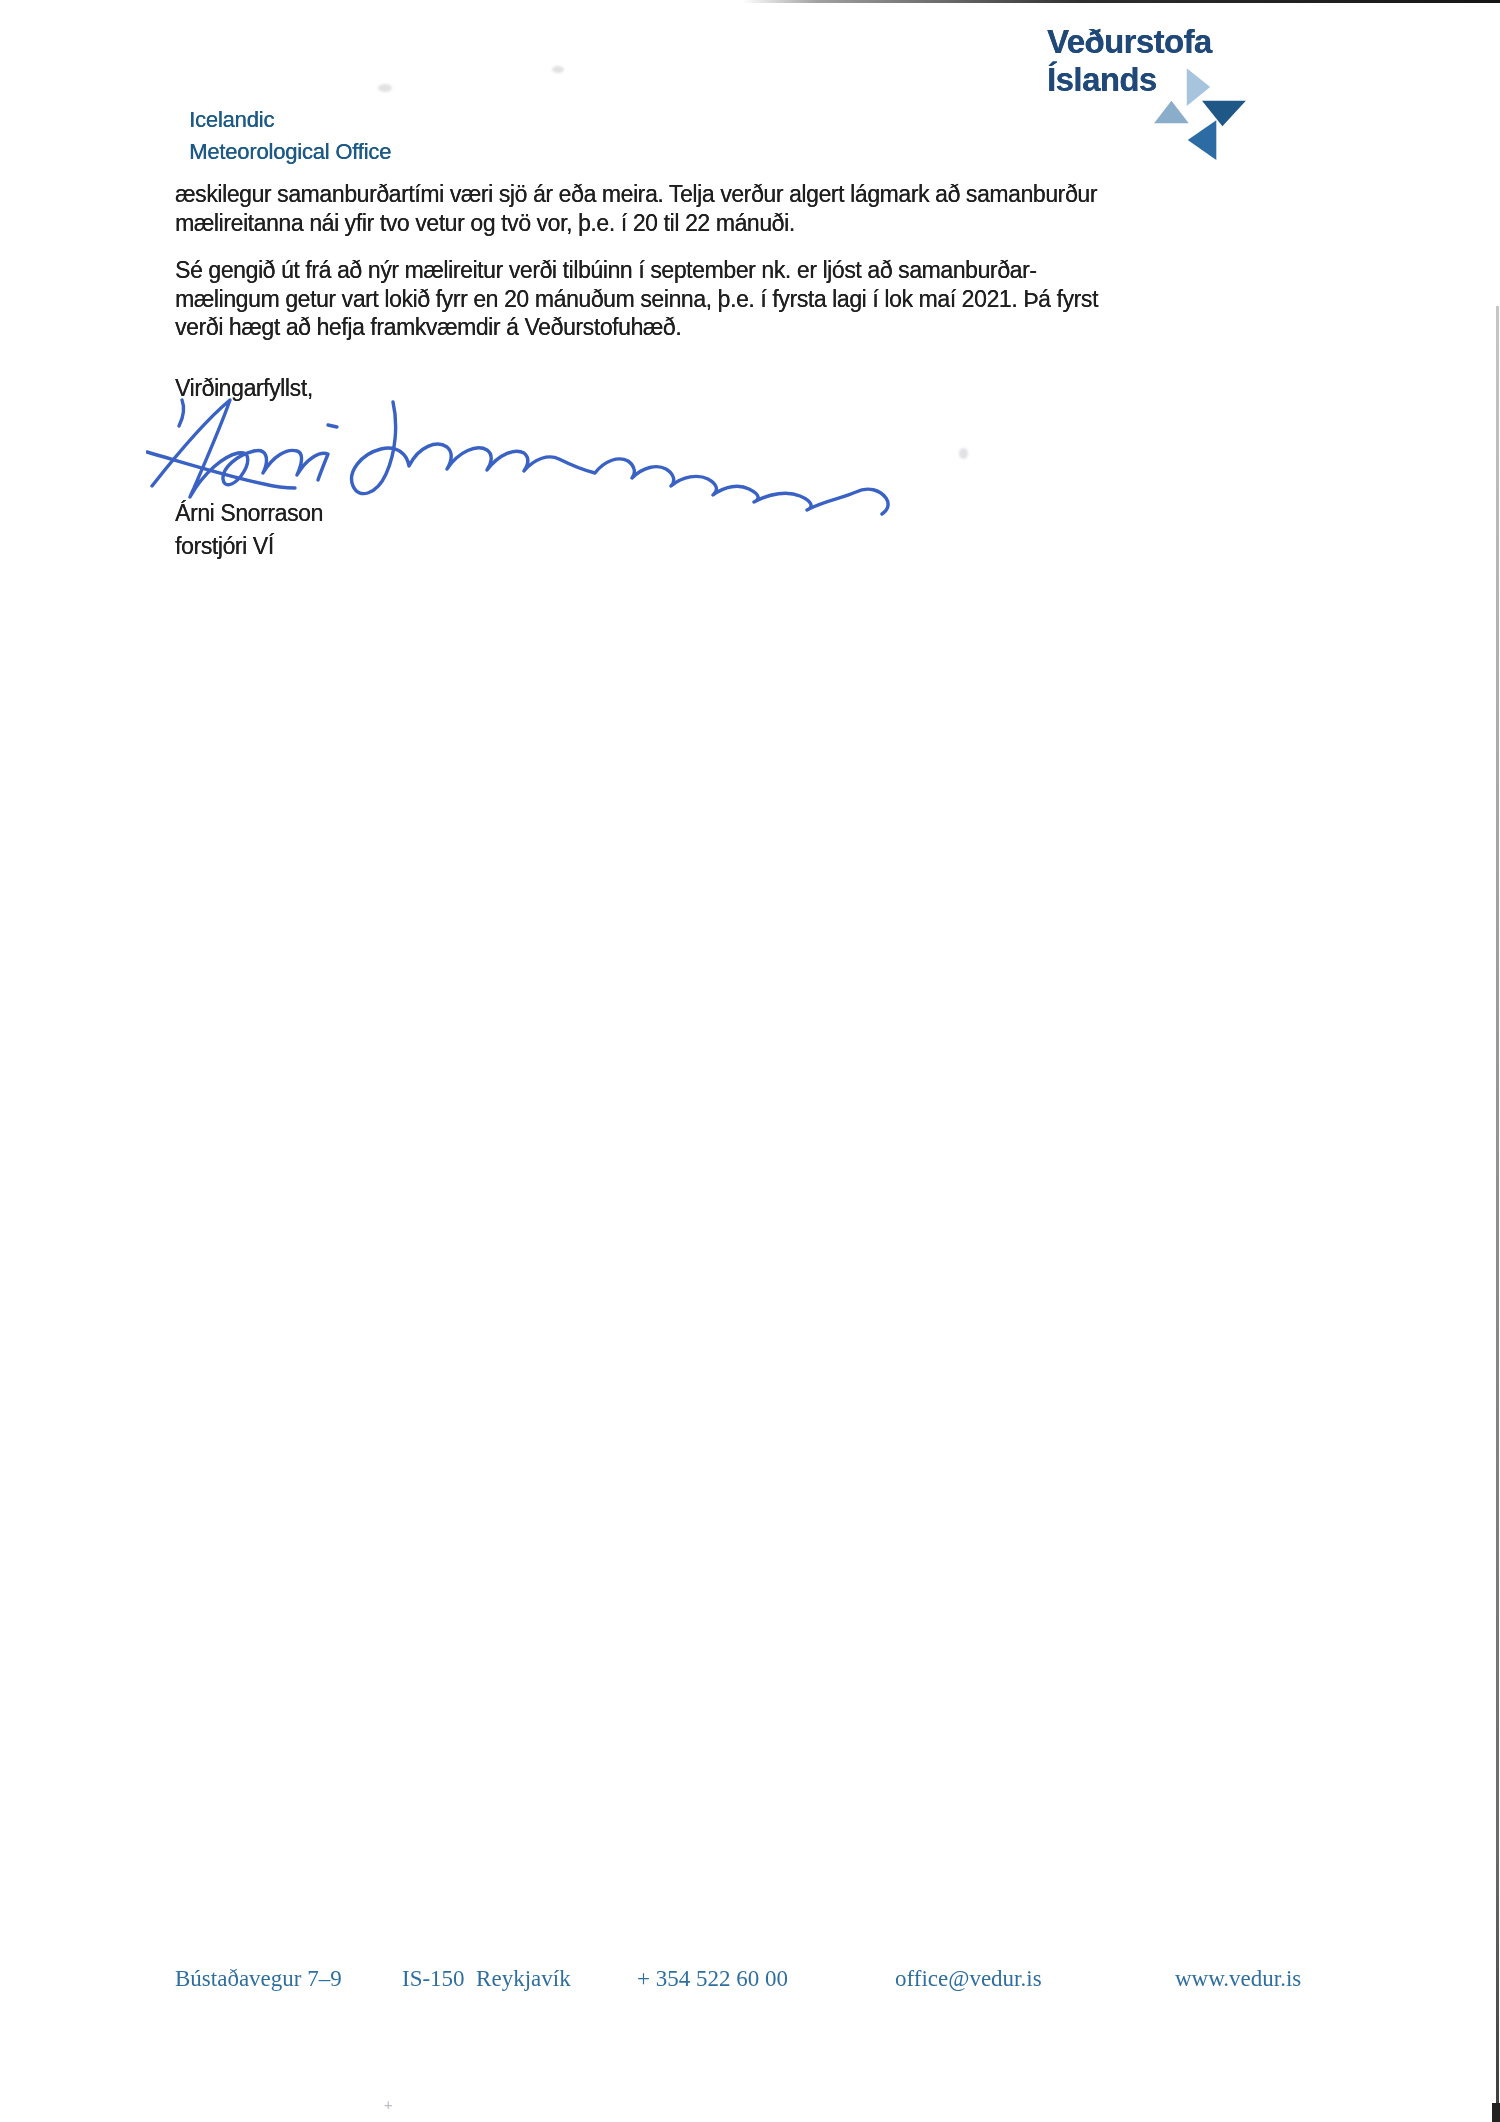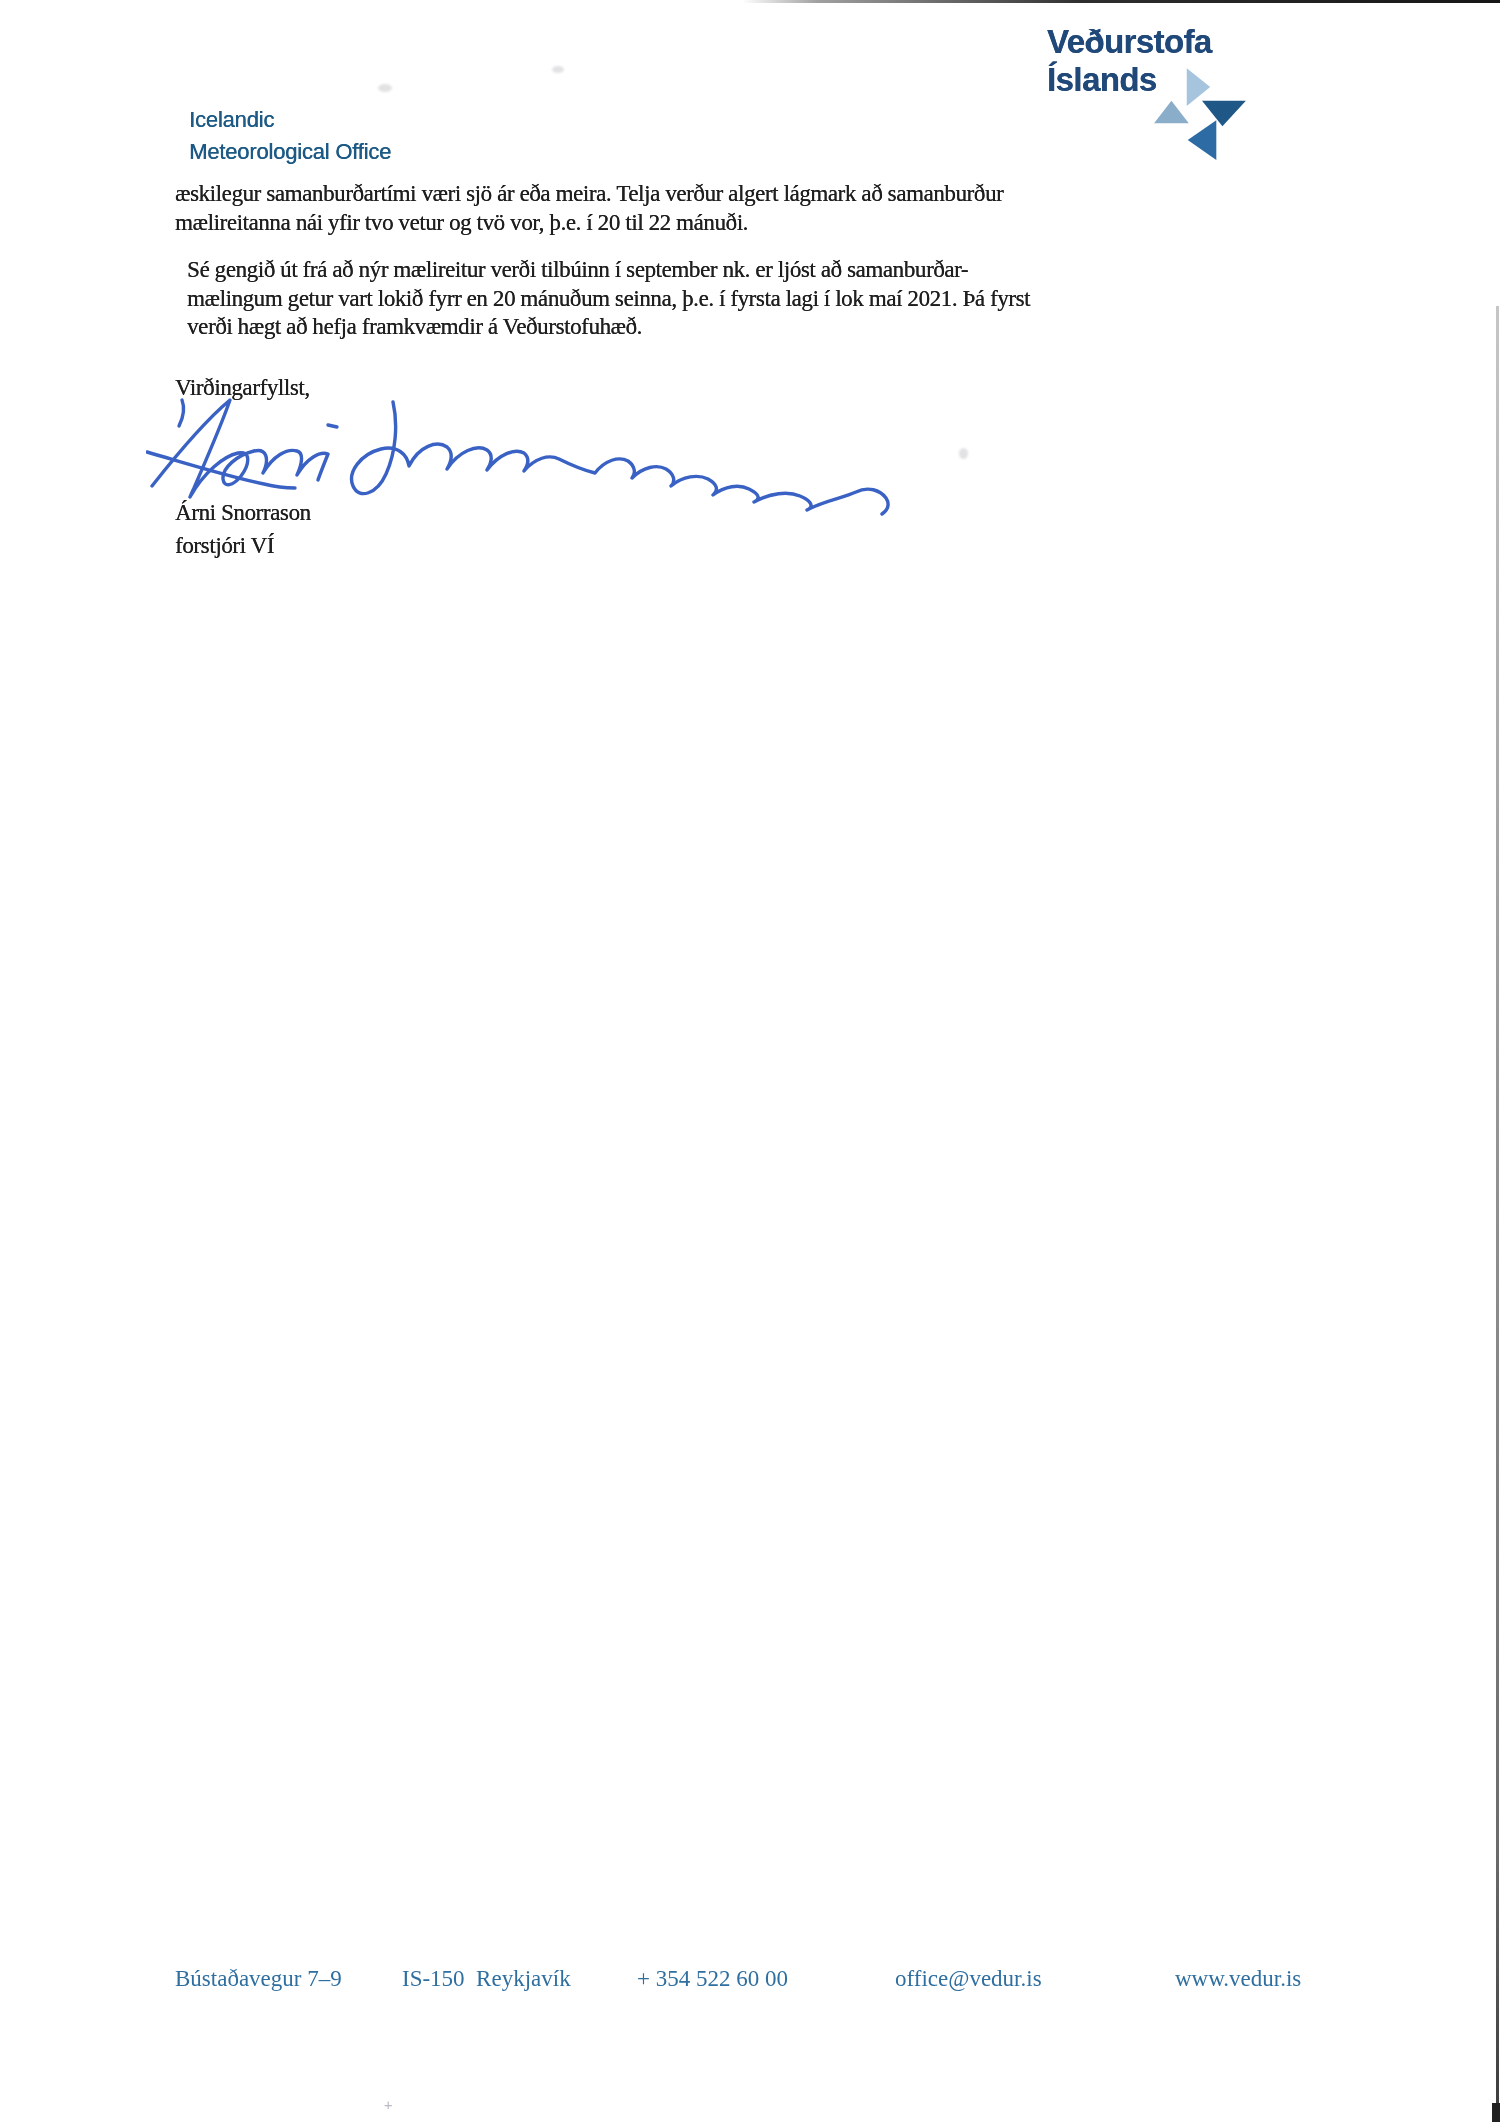--- a/index.html
+++ b/index.html
@@ -43,23 +43,23 @@
   
   .logo-text{
     position:absolute;left:1047px;top:23px;
     color:var(--logo-navy,#20497a);
     font-weight:bold;font-size:33px;line-height:38px;letter-spacing:-.6px;
     text-shadow:.3px 0 0 currentColor;
   }
   .pinwheel{position:absolute;left:1150px;top:60px;width:102px;height:102px;}
   
   .bodytext{position:absolute;left:175px;color:#1f1f1f;font-size:23px;line-height:28.6px;letter-spacing:-.4px;}
-  .bodytext .line{white-space:pre;text-shadow:.25px 0 0 currentColor;font-family:Liberation Serif, serif;}
+  .bodytext .line{white-space:pre;text-shadow:.25px 0 0 currentColor;}
   .p1{top:180px;}
-  .p2{top:256px;margin-left:12px;}
+  .p2{top:256px;}
   .closing{top:374px;}
   .signer{top:497px;line-height:32.5px;}
   
   .signature{position:absolute;left:146px;top:394px;width:760px;height:122px;}
   .signature path{fill:none;stroke:var(--signature-ink,#3a62c4);stroke-width:3.4;stroke-linecap:round;stroke-linejoin:round;}
   
   .footer span{
     position:absolute;top:1966px;white-space:pre;
     font-family:"Liberation Serif", serif;
     font-size:23px;color:var(--footer-blue,#2f6fa0);text-align:right;

